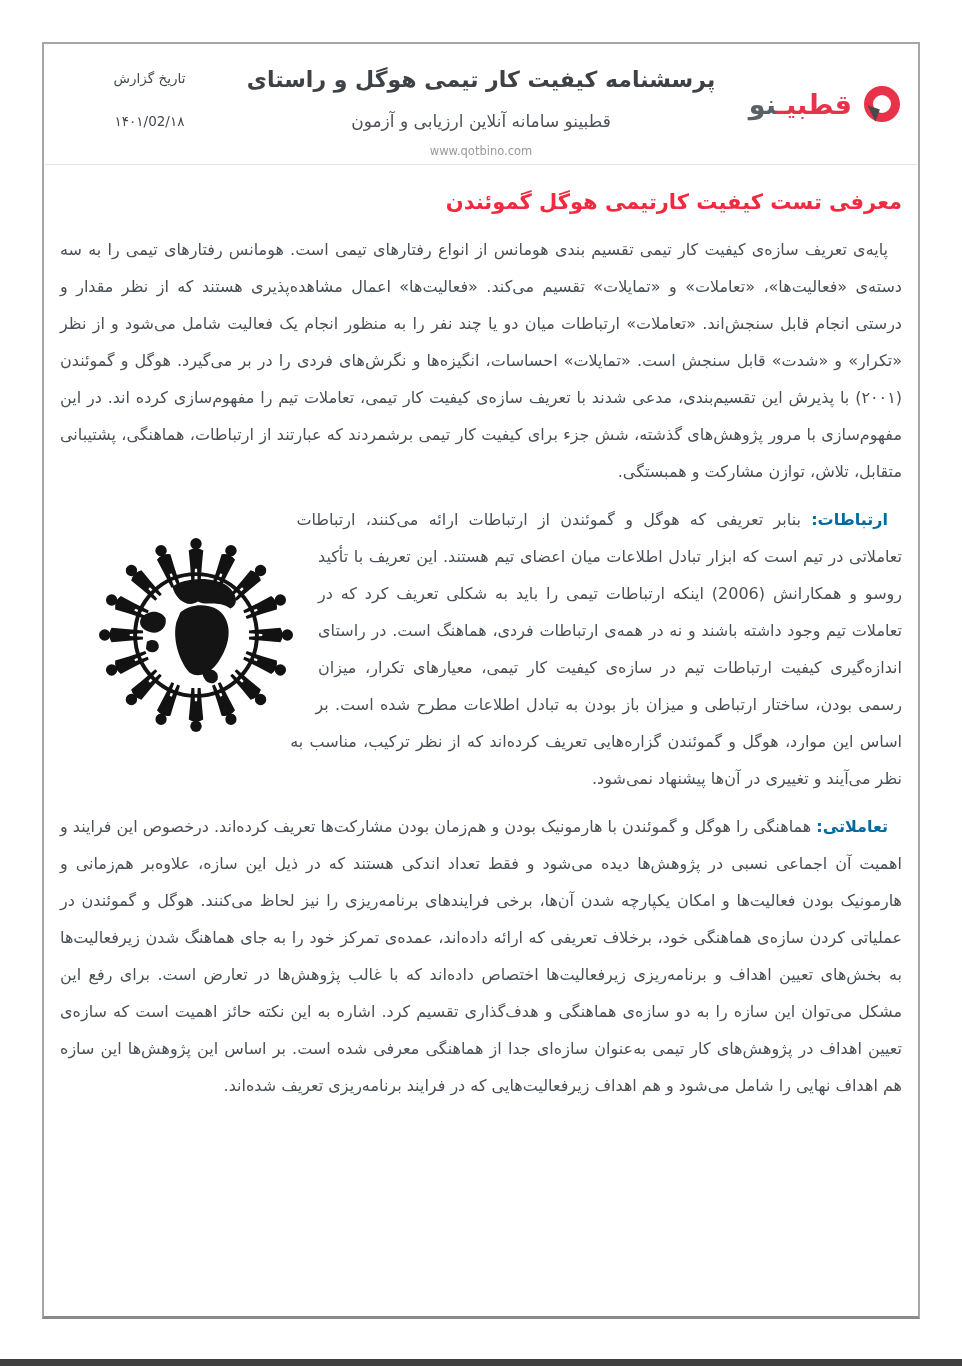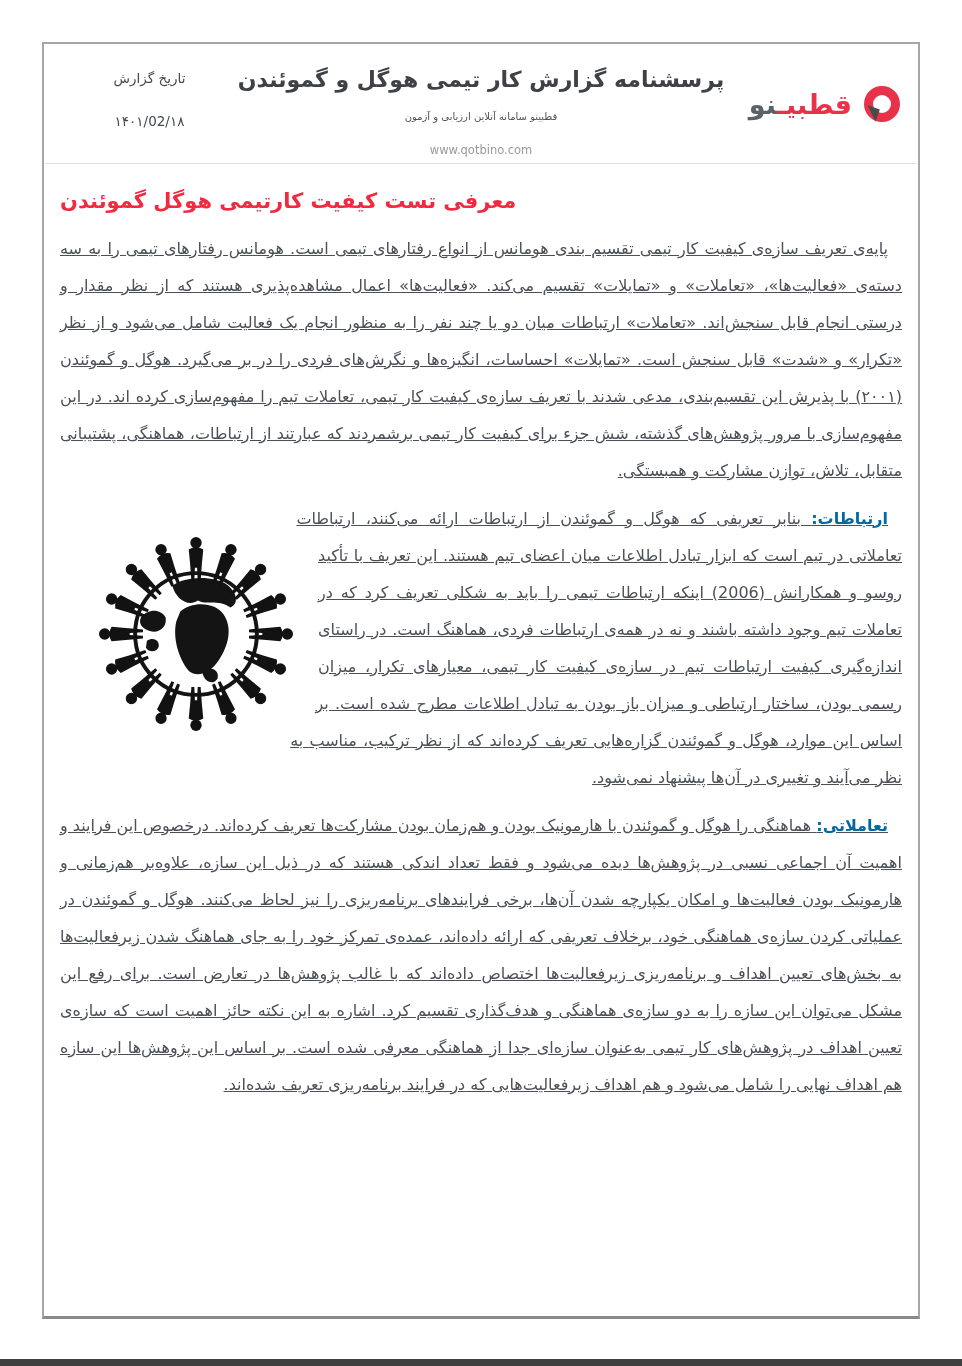--- a/index.html
+++ b/index.html
@@ -55,25 +55,25 @@
   .logo-text .lt-sub  { color: #5b6167; }
   .header-center { text-align: center; padding-top: 8px; }
   .doc-title {
     font-size: 22px;
     font-weight: bold;
     color: #3e4247;
     line-height: 1.3;
   }
   .doc-subtitle {
     margin-top: 16px;
-    font-size: 10px;
+    font-size: 17px;
     color: #4c5257;
   }
   .doc-url {
-    margin-top: 21px;
+    margin-top: 13px;
     font-size: 11.5px;
     color: #9a9a9a;
     direction: ltr;
   }
   .date-block {
     display: flex;
     flex-direction: column;
     align-items: center;
     gap: 27px;
     padding-top: 12px;
@@ -81,33 +81,32 @@
     color: #43484d;
   }
   .header-divider {
     border-bottom: 1px solid #e2e2e2;
     margin: 6px 1px 0 1px;
   }
   
   .doc-content { padding: 0 16px; }
   .article-heading {
     margin: 25px 0 17px 0;
-    text-align: left;
+    text-align: right;
     font-size: 21px;
     font-weight: bold;
     color: #f2293f;
   }
   .para {
     font-size: 16px;
     line-height: 37px;
     color: #4a5056;
     text-align: justify;
     text-indent: 14px;
     margin-bottom: 11px;
-    text-decoration: underline;
   }
   .para b { color: #0369a1; }
   .para.clear { clear: both; }
   .globe-figure {
     float: left;
     width: 216px;
     height: 224px;
     margin: 22px 14px 6px 28px;
     shape-outside: circle(50%);
     shape-margin: 12px;
@@ -127,21 +126,21 @@
 <div class="doc-box">
 
   <div class="doc-header">
 
     <div class="logo-block">
       <span class="q-icon"></span>
       <span class="logo-text"><span class="lt-main">قطبیـ</span><span class="lt-sub">نو</span></span>
     </div>
 
     <div class="header-center">
-      <div class="doc-title">پرسشنامه گزارش کار تیمی هوگل و گموئندن</div>
+      <div class="doc-title">پرسشنامه کیفیت کار تیمی هوگل و راستای</div>
       <div class="doc-subtitle">قطبینو سامانه آنلاین ارزیابی و آزمون</div>
       <div class="doc-url">www.qotbino.com</div>
     </div>
 
     <div class="date-block">
       <span>تاریخ گزارش</span>
       <span>۱۴۰۱/02/۱۸</span>
     </div>
 
   </div>

